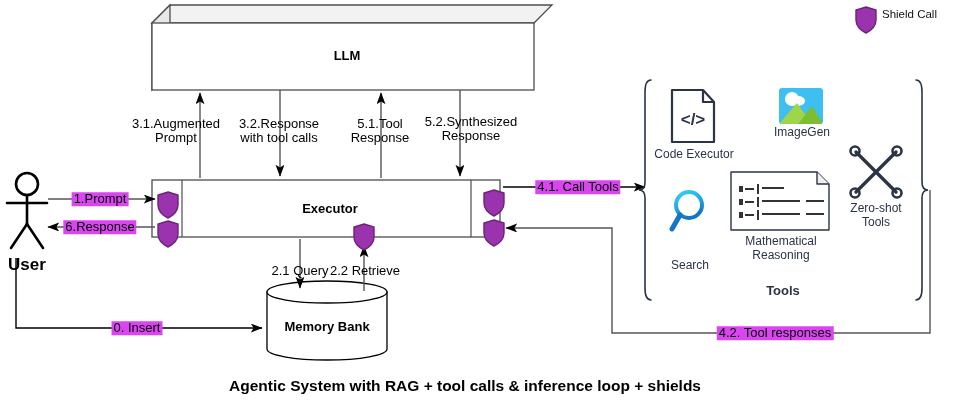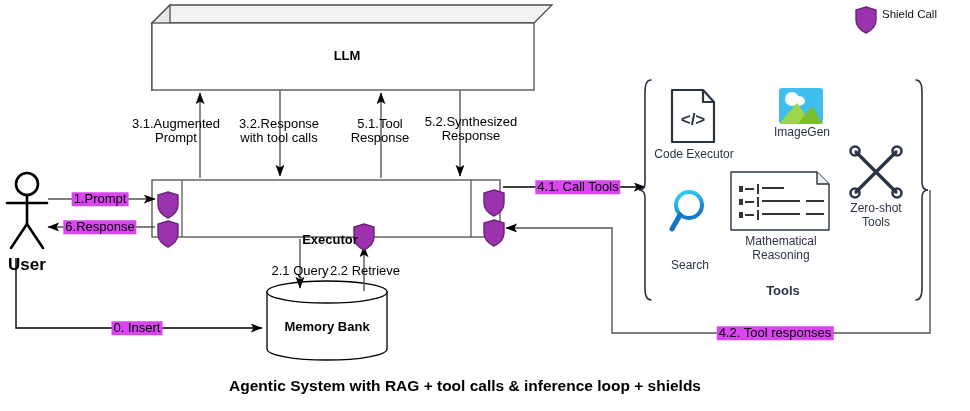--- a/index.html
+++ b/index.html
@@ -207,21 +207,21 @@
       <path d="M168,221 L178,224 L178,234 Q178,242 168,247 Q158,242 158,234 L158,224 Z" fill="#9A33AD" stroke="#6C2378" stroke-width="1.4"></path>
       <path d="M364,224 L374,227 L374,237 Q374,245 364,250 Q354,245 354,237 L354,227 Z" fill="#9A33AD" stroke="#6C2378" stroke-width="1.4"></path>
       <path d="M494,190 L504,193 L504,203 Q504,211 494,216 Q484,211 484,203 L484,193 Z" fill="#9A33AD" stroke="#6C2378" stroke-width="1.4"></path>
       <path d="M494,220 L504,223 L504,233 Q504,241 494,246 Q484,241 484,233 L484,223 Z" fill="#9A33AD" stroke="#6C2378" stroke-width="1.4"></path>
       <path d="M866,7 L876,10 L876,20 Q876,28 866,33 Q856,28 856,20 L856,10 Z" fill="#9A33AD" stroke="#6C2378" stroke-width="1.4"></path>
     </g>
   </svg>
 
   <div class="lbl lbl-center node-title" style="left:347px; top:56px;">LLM</div>
 
-  <div class="lbl lbl-center node-title" style="left:330px; top:209px;margin-top:31px;">Executor</div>
+  <div class="lbl lbl-center node-title" style="left:330px; top:209px;">Executor</div>
 
   <div class="lbl lbl-center node-title" style="left:327px; top:327px;">Memory Bank</div>
 
   <div class="lbl lbl-center user-lbl" style="left:27px; top:265px;">User</div>
 
   <div class="lbl lbl-center edge-lbl" style="left:100px; top:199px;">1.Prompt</div>
 
   <div class="lbl lbl-center edge-lbl" style="left:100px; top:227px;">6.Response</div>
 
   <div class="lbl lbl-center" style="left:176px; top:130px;">3.1.Augmented

